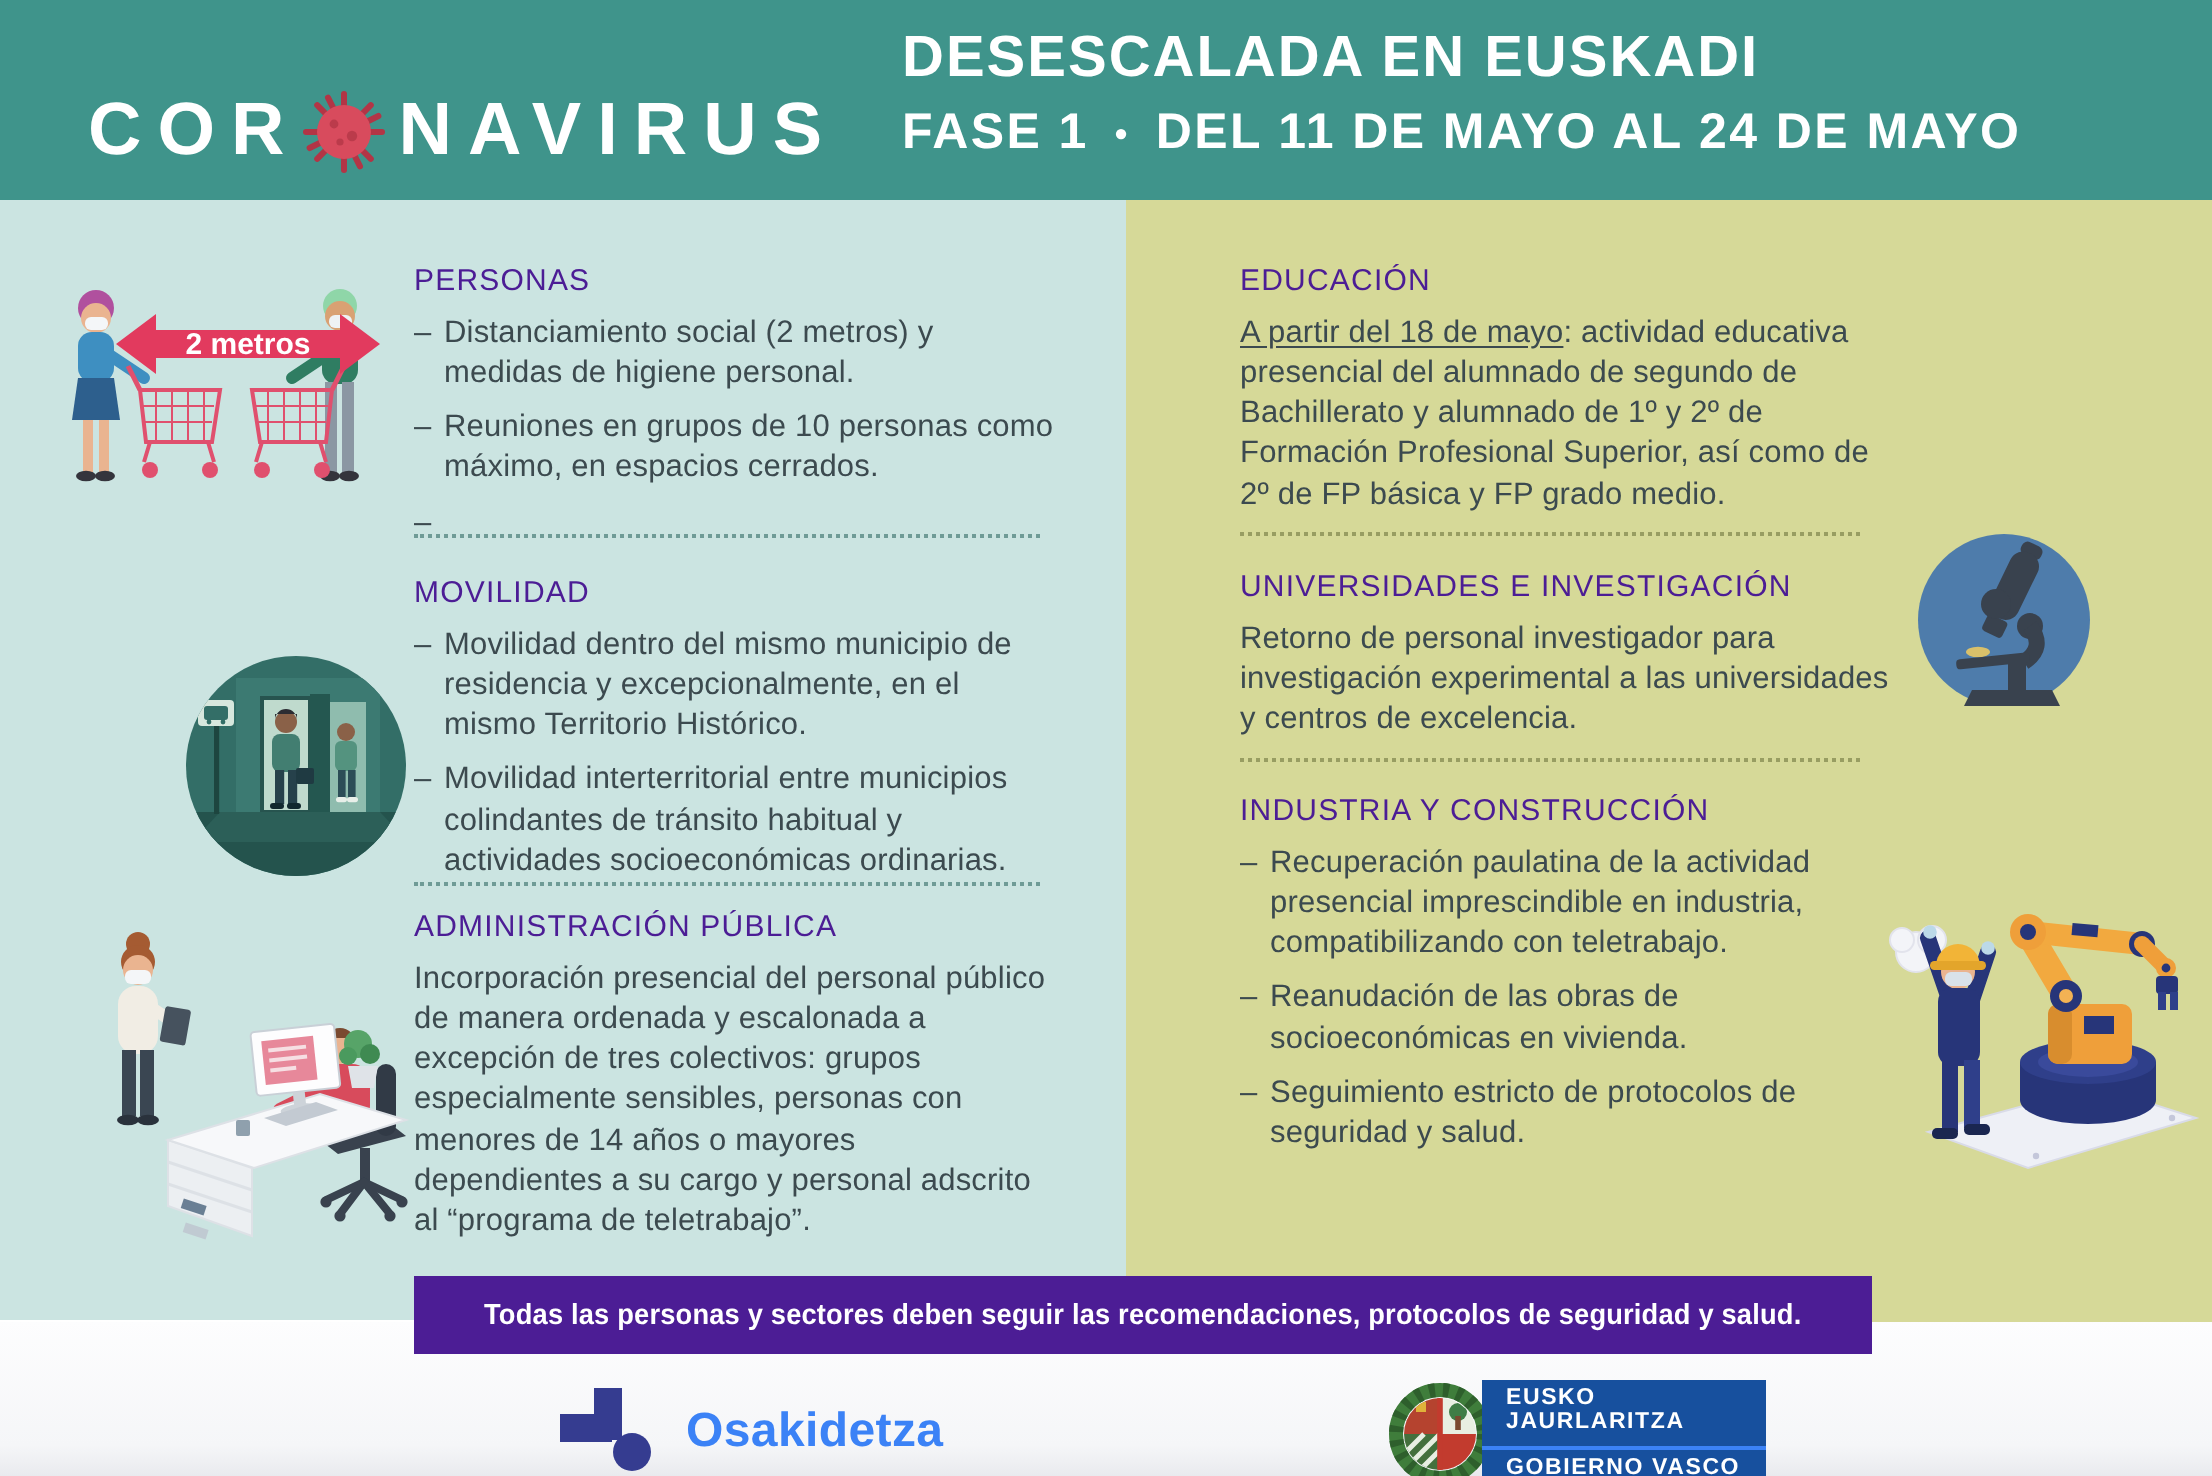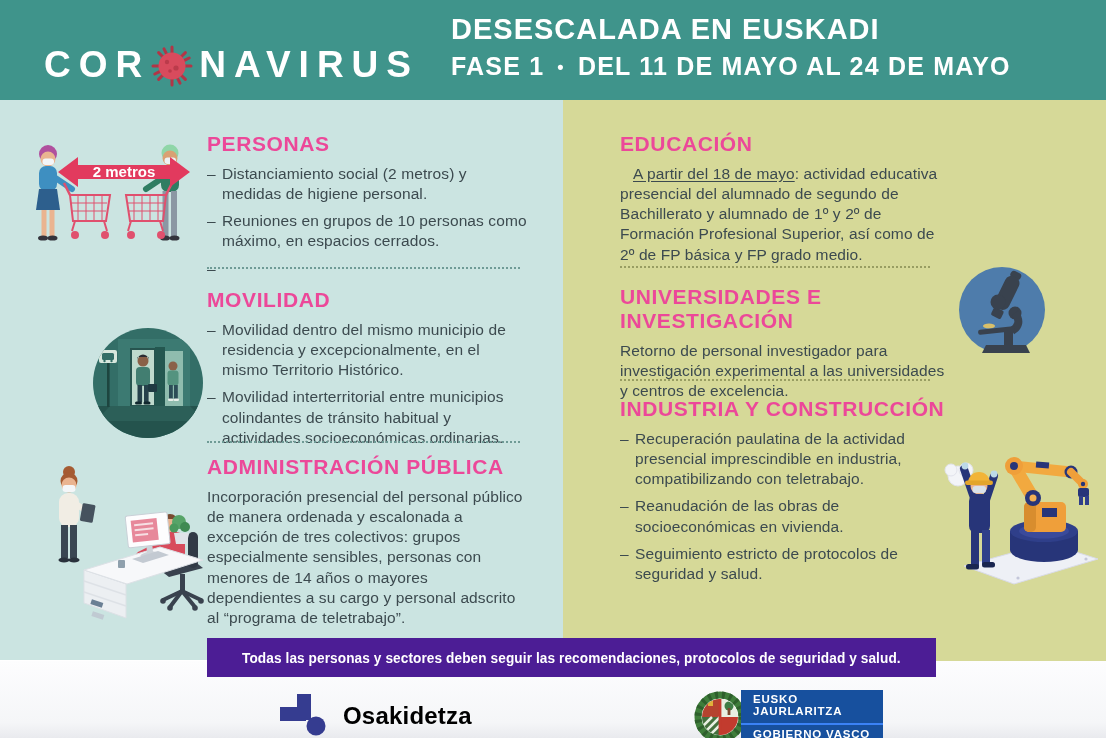--- a/index.html
+++ b/index.html
@@ -21,25 +21,25 @@
   .title{font-size:29px;font-weight:bold;letter-spacing:1px;}
   .subtitle{margin-top:6px;font-size:25px;font-weight:bold;letter-spacing:1.2px;display:flex;align-items:center;}
   .subtitle .sep{margin:0 13px;font-size:18px;position:relative;top:1px;}
 
   
   .panel-left{position:absolute;left:0;top:100px;width:563px;height:560px;background:#cbe4e1;}
   .panel-right{position:absolute;left:563px;top:100px;width:543px;height:561px;background:#d6d998;}
 
   
   .sec{position:absolute;}
-  .sec-title{margin:0 0 8px 0;font-size:21px;font-weight:bold;color:#ec4899;letter-spacing:0.6px;}
+  .sec-title{margin:0 0 8px 0;font-size:15px;font-weight:normal;color:#4c1d95;letter-spacing:0.6px;}
   .body-text{color:#3c4a4f;font-size:15.5px;line-height:1.3;letter-spacing:0.1px;}
   .item{display:flex;margin-bottom:7px;color:#3c4a4f;font-size:15.5px;line-height:1.3;letter-spacing:0.1px;}
   .item .dash{flex:0 0 15px;}
-  .lead{text-decoration:underline;text-underline-offset:2px;margin-left:13px;}
+  .lead{text-decoration:underline;text-underline-offset:2px;}
 
   .sec-personas{left:207px;top:132px;width:322px;}
   .sec-movilidad{left:207px;top:288px;width:322px;}
   .sec-admin{left:207px;top:455px;width:318px;}
   .sec-educacion{left:620px;top:132px;width:332px;}
   .sec-universidades{left:620px;top:285px;width:332px;}
   .sec-industria{left:620px;top:397px;width:328px;}
 
   .dots{position:absolute;height:0;border-top:2px dotted #6f9b96;}
   .dots.olive{border-top-color:#989d62;}
@@ -61,21 +61,21 @@
     background:linear-gradient(180deg,#fdfdfe 0%,#f5f6f8 80%,#e9eaee 100%);}
   .banner{
     position:absolute;left:207px;top:638px;width:729px;height:39px;background:#4c1d95;
     display:flex;align-items:center;justify-content:center;z-index:3;overflow:hidden;
   }
   .banner span{
     color:#fff;font-weight:bold;font-size:14.5px;white-space:nowrap;
     transform:scaleX(0.94);transform-origin:center;letter-spacing:0.1px;
   }
   .osakidetza{position:absolute;left:280px;top:694px;display:flex;align-items:center;gap:13px;z-index:4;}
-  .osk-text{color:#000000;font-size:24px;font-weight:bold;letter-spacing:0.2px;text-align:right;}
+  .osk-text{color:#3b82f6;font-size:24px;font-weight:bold;letter-spacing:0.2px;text-align:right;}
   .gov{position:absolute;left:694px;top:690px;display:flex;align-items:center;z-index:4;}
   .gov-banner{margin-left:-5px;}
   .gov-row{background:#17509e;color:#ffffff;font-weight:bold;font-size:11.5px;
     letter-spacing:0.8px;padding:3px 8px 4px 12px;width:122px;}
   .gov-row.first{border-bottom:2px solid #3b82f6;padding-bottom:6px;}
 </style>
 </head>
 <body>
 
 <div class="poster">

